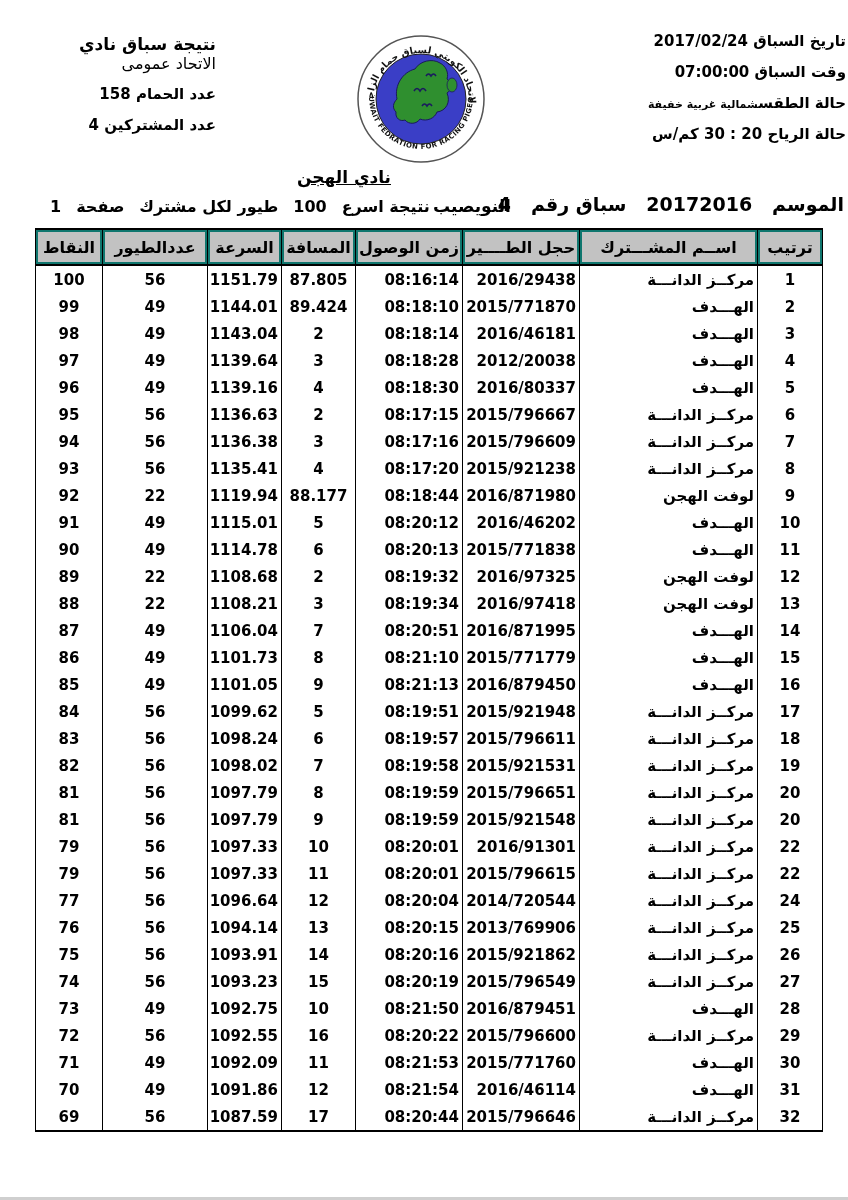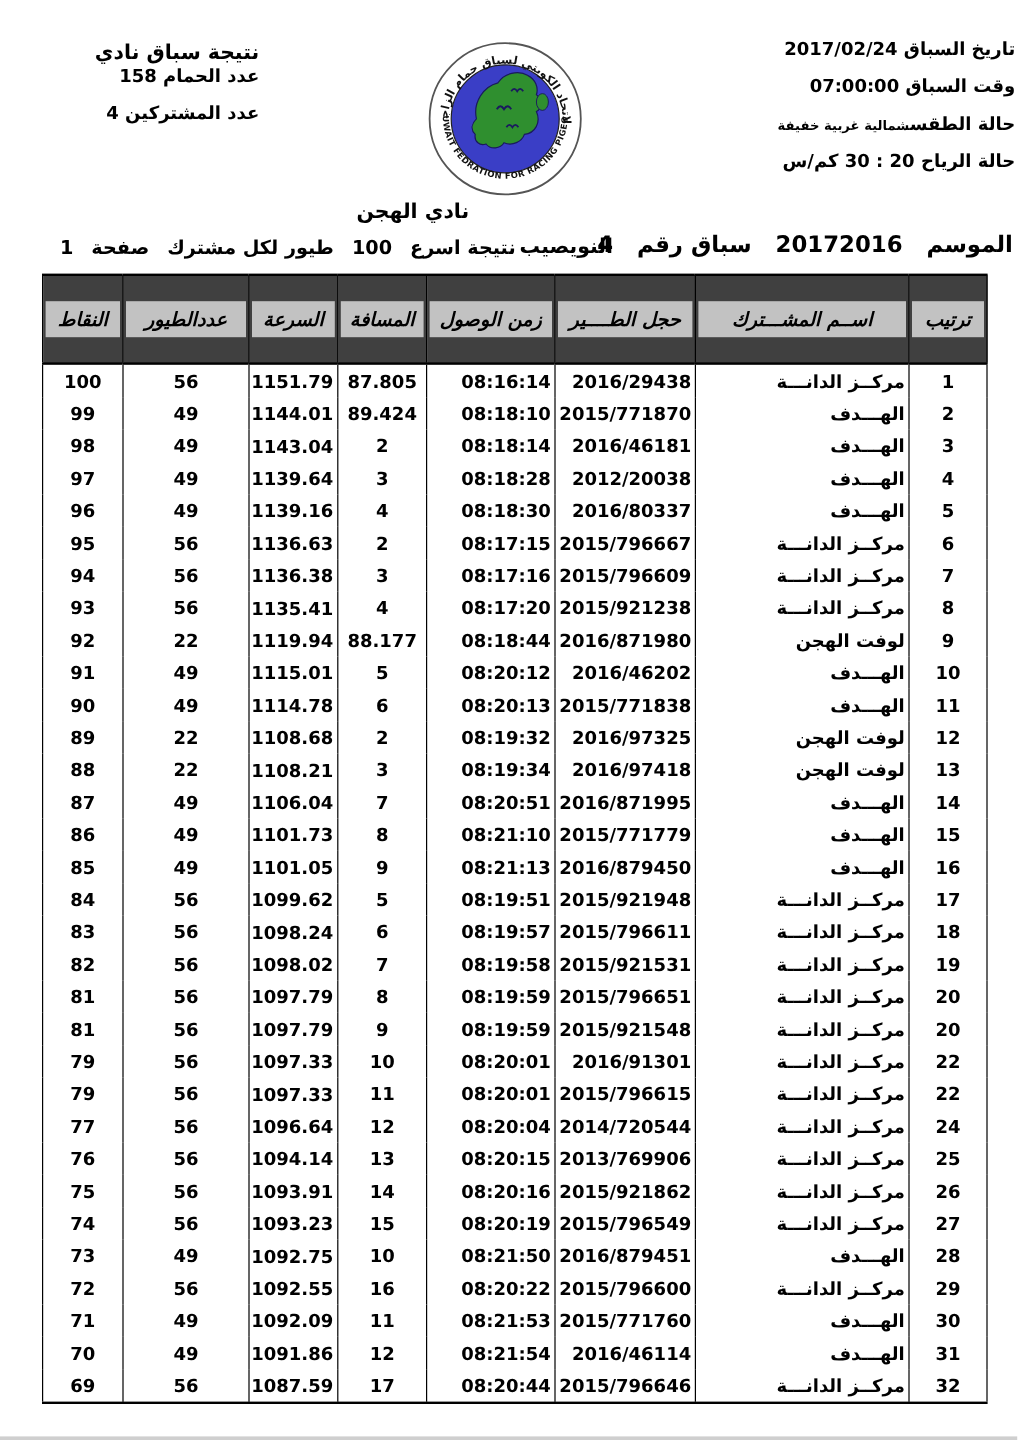--- a/index.html
+++ b/index.html
@@ -18,39 +18,39 @@
   .hdr-left .hl4 { font-weight:bold; font-size:15px; }
 
   .hdr-right { position:absolute; top:32px; right:2px; direction:rtl; text-align:right; }
   .hr-line { font-weight:bold; font-size:15px; margin-bottom:13px; white-space:nowrap; }
   .hr-line .val { font-weight:bold; }
   .hr-line .val-small { font-size:11px; font-weight:bold;text-align:right; }
 
   .logo-box { position:absolute; top:34px; left:356px; width:130px; height:130px; }
 
   .club-name { position:absolute; top:167px; left:0; width:688px; text-align:center;
-               font-weight:bold; font-size:17px; }
+               font-weight:bold; font-size:17px;text-decoration:underline; }
 
   
   .season-row { position:absolute; top:193px; left:0; width:848px; height:30px; }
   .sr-right { position:absolute; right:4px; top:0; direction:rtl; display:flex; gap:20px;
               font-weight:bold; font-size:19px; align-items:baseline; }
   .sr-center { position:absolute; left:388px; top:3px; font-weight:bold; font-size:17px;margin-left:45px; }
   .sr-left { position:absolute; left:50px; top:4px; direction:rtl; display:flex; gap:15px;
              font-weight:bold; font-size:16px; align-items:baseline; }
 
   
   .tbl-wrap { position:absolute; top:228px; left:35px; }
   table.results {
     border-collapse:collapse; table-layout:fixed; width:787px; direction:rtl;
     border-left:1px solid #000; border-right:1px solid #000; border-bottom:2px solid #000;
   }
   table.results thead th {
     border:1px solid #000; border-top:2px solid #000; border-bottom:2px solid #000;
-    padding:19px 2px; height:34px; background:#404040;font-style:italic;
+    padding:0 2px; height:34px; background:#0f766e;
   }
   .hcell {
     background:#c2c2c2; height:30px; display:flex; align-items:center; justify-content:center;
     font-weight:bold; font-size:16px; white-space:nowrap;
   }
   table.results tbody td {
     border-left:1px solid #000; border-right:1px solid #000;
     height:27px; font-weight:bold; font-size:15px; padding:0 3px;
     vertical-align:middle; white-space:nowrap; overflow:hidden;
   }
@@ -65,20 +65,21 @@
 
   .bottom-edge { position:absolute; bottom:0; left:0; width:848px; height:3px; background:#cfcfcf; }
 </style>
 </head>
 <body>
 
 <div class="page">
 
   <div class="hdr-left">
     <div class="hl1">نتيجة سباق نادي</div>
+    <div class="hl2">الاتحاد عمومى</div>
     <div class="hl3">
       <span>عدد الحمام</span>
       <span>158</span>
     </div>
     <div class="hl4">
       <span>عدد المشتركين</span>
       <span>4</span>
     </div>
   </div>
 

